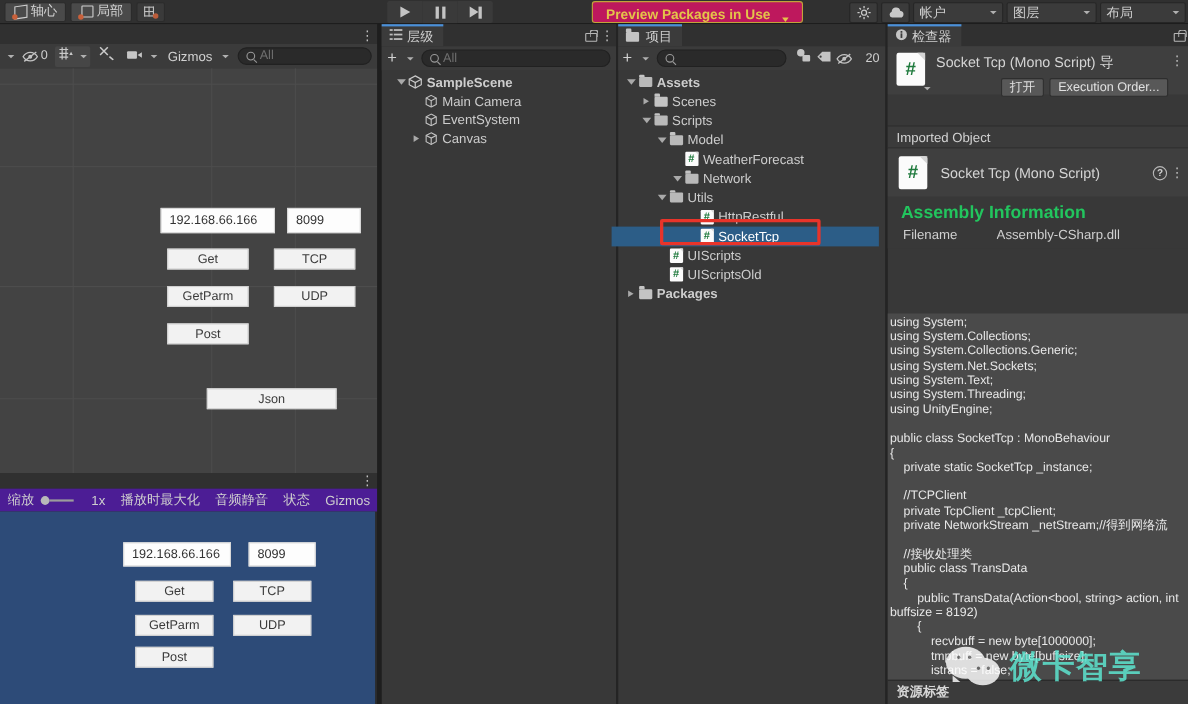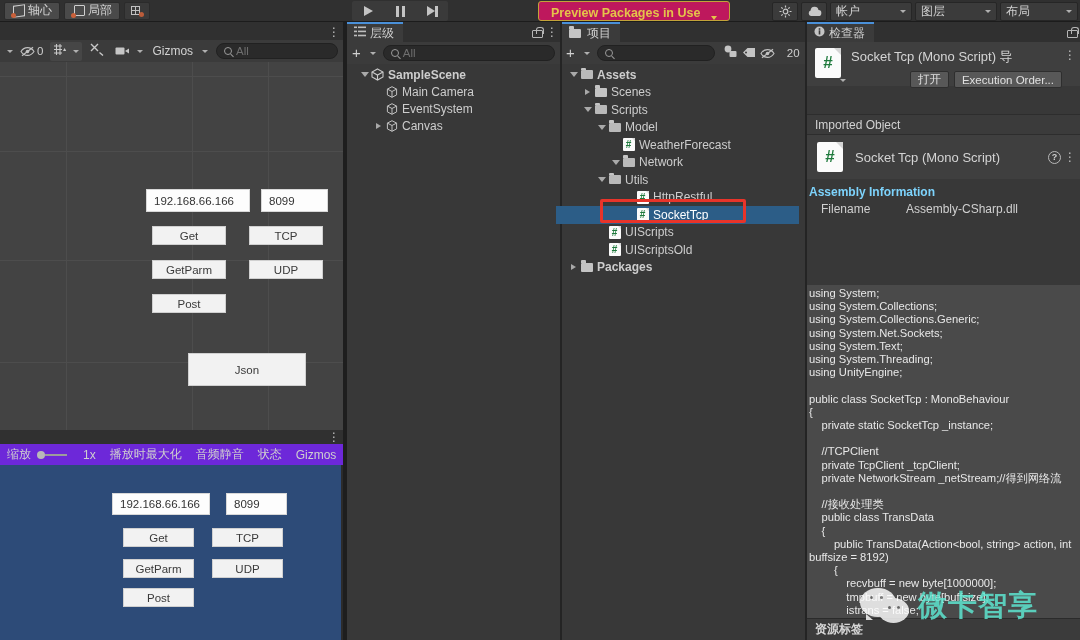--- a/index.html
+++ b/index.html
@@ -119,21 +119,21 @@
   #scene-view { background:#434343; overflow:hidden; }
   .grid-v { position:absolute; top:0; bottom:0; width:1px; background:#4d4d4d; }
   .grid-h { position:absolute; left:0; right:0; height:1px; background:#4d4d4d; }
   .ui-field { position:absolute; background:#fdfdfd; border:1px solid #d8d8d8; color:#333;
               font-size:11.5px; display:flex; align-items:center; padding-left:7px; }
   .ui-btn { position:absolute; background:#f2f2f2; border:1px solid #d0d0d0; color:#3a3a3a;
             font-size:11.5px; display:flex; align-items:center; justify-content:center; }
 
   
   #game-view { background:#2d4b78; overflow:hidden; }
-  .game-toolbar { height:21px; background:#6d28d9; display:flex; align-items:flex-end; color:#cfcfcf; font-size:12px; }
+  .game-toolbar { height:21px; background:#4c1d95; display:flex; align-items:flex-end; color:#cfcfcf; font-size:12px; }
   .gt-item { padding:0 7px; height:21px; display:flex; align-items:center; gap:5px; white-space:nowrap; }
   .slider { width:42px;height:10px;position:relative; }
   .slider::before{content:"";position:absolute;left:9px;top:4.5px;width:22px;height:1.6px;background:#9c9c9c;}
   .slider::after{content:"";position:absolute;left:1px;top:1.5px;width:8px;height:8px;border-radius:50%;background:#b9b9b9;}
 
   
   #watermark { position:absolute; left:860px; top:575px; width:200px; height:62px; opacity:.82;
                display:flex; align-items:center; gap:4px; pointer-events:none; }
   #wm-bubble { width:54px;height:44px;position:relative; }
   #wm-bubble .b1{position:absolute;left:0;top:4px;width:36px;height:29px;background:#fff;border-radius:50%;}
@@ -273,21 +273,21 @@
     <div class="grid-h" style="top:300px"></div>
 
     <div class="ui-field" style="left:146px;top:127px;width:104px;height:23px">192.168.66.166</div>
     <div class="ui-field" style="left:261px;top:127px;width:67px;height:23px">8099</div>
 
     <div class="ui-btn" style="left:152px;top:164px;width:74px;height:19px">Get</div>
     <div class="ui-btn" style="left:249px;top:164px;width:74px;height:19px">TCP</div>
     <div class="ui-btn" style="left:152px;top:198px;width:74px;height:19px">GetParm</div>
     <div class="ui-btn" style="left:249px;top:198px;width:74px;height:19px">UDP</div>
     <div class="ui-btn" style="left:152px;top:232px;width:74px;height:19px">Post</div>
-    <div class="ui-btn" style="left:188px;top:291px;width:118px;height:33px">Json</div>
+    <div class="ui-btn" style="left:188px;top:291px;width:118px;height:19px">Json</div>
   </div>
 </div>
 
 <div class="panel" id="game-panel" style="left:0;top:430px;width:343px;height:210px;background:#2b2b2b">
   <div style="height:14px;background:#303030;position:relative">
     <div style="position:absolute;right:5px;top:0px" class="kebab">⋮</div>
   </div>
 
   <div class="game-toolbar">
     <div class="gt-item">
@@ -583,21 +583,21 @@
   <div class="sect-head">Imported Object</div>
 
   <div class="row" style="height:44px;background:#3f3f3f;padding:0 6px 0 10px">
     <div class="big-cs">#</div>
     <div class="insp-title" style="flex:1;margin-left:12px">Socket Tcp (Mono Script)</div>
     <span class="help-ico">?</span>
     <span class="kebab" style="margin-left:5px">⋮</span>
   </div>
 
   <div style="background:#383838;padding:6px 0 6px 0">
-    <div style="color:#7dd3fc;font-size:12px;font-weight:bold;padding-left:2px">Assembly Information</div>
+    <div style="color:#22c55e;font-size:16px;font-weight:bold;padding-left:12px">Assembly Information</div>
     <div class="row" style="padding-left:14px;margin-top:3px">
       <span style="color:#d0d0d0;font-size:12px;width:85px">Filename</span>
       <span style="color:#d0d0d0;font-size:12px;white-space:nowrap;overflow:hidden">Assembly-CSharp.dll</span>
     </div>
   </div>
 
   <div class="code-area" style="position:absolute;left:0;top:263px;width:273px;height:333px">using System;
 using System.Collections;
 using System.Collections.Generic;
 using System.Net.Sockets;

